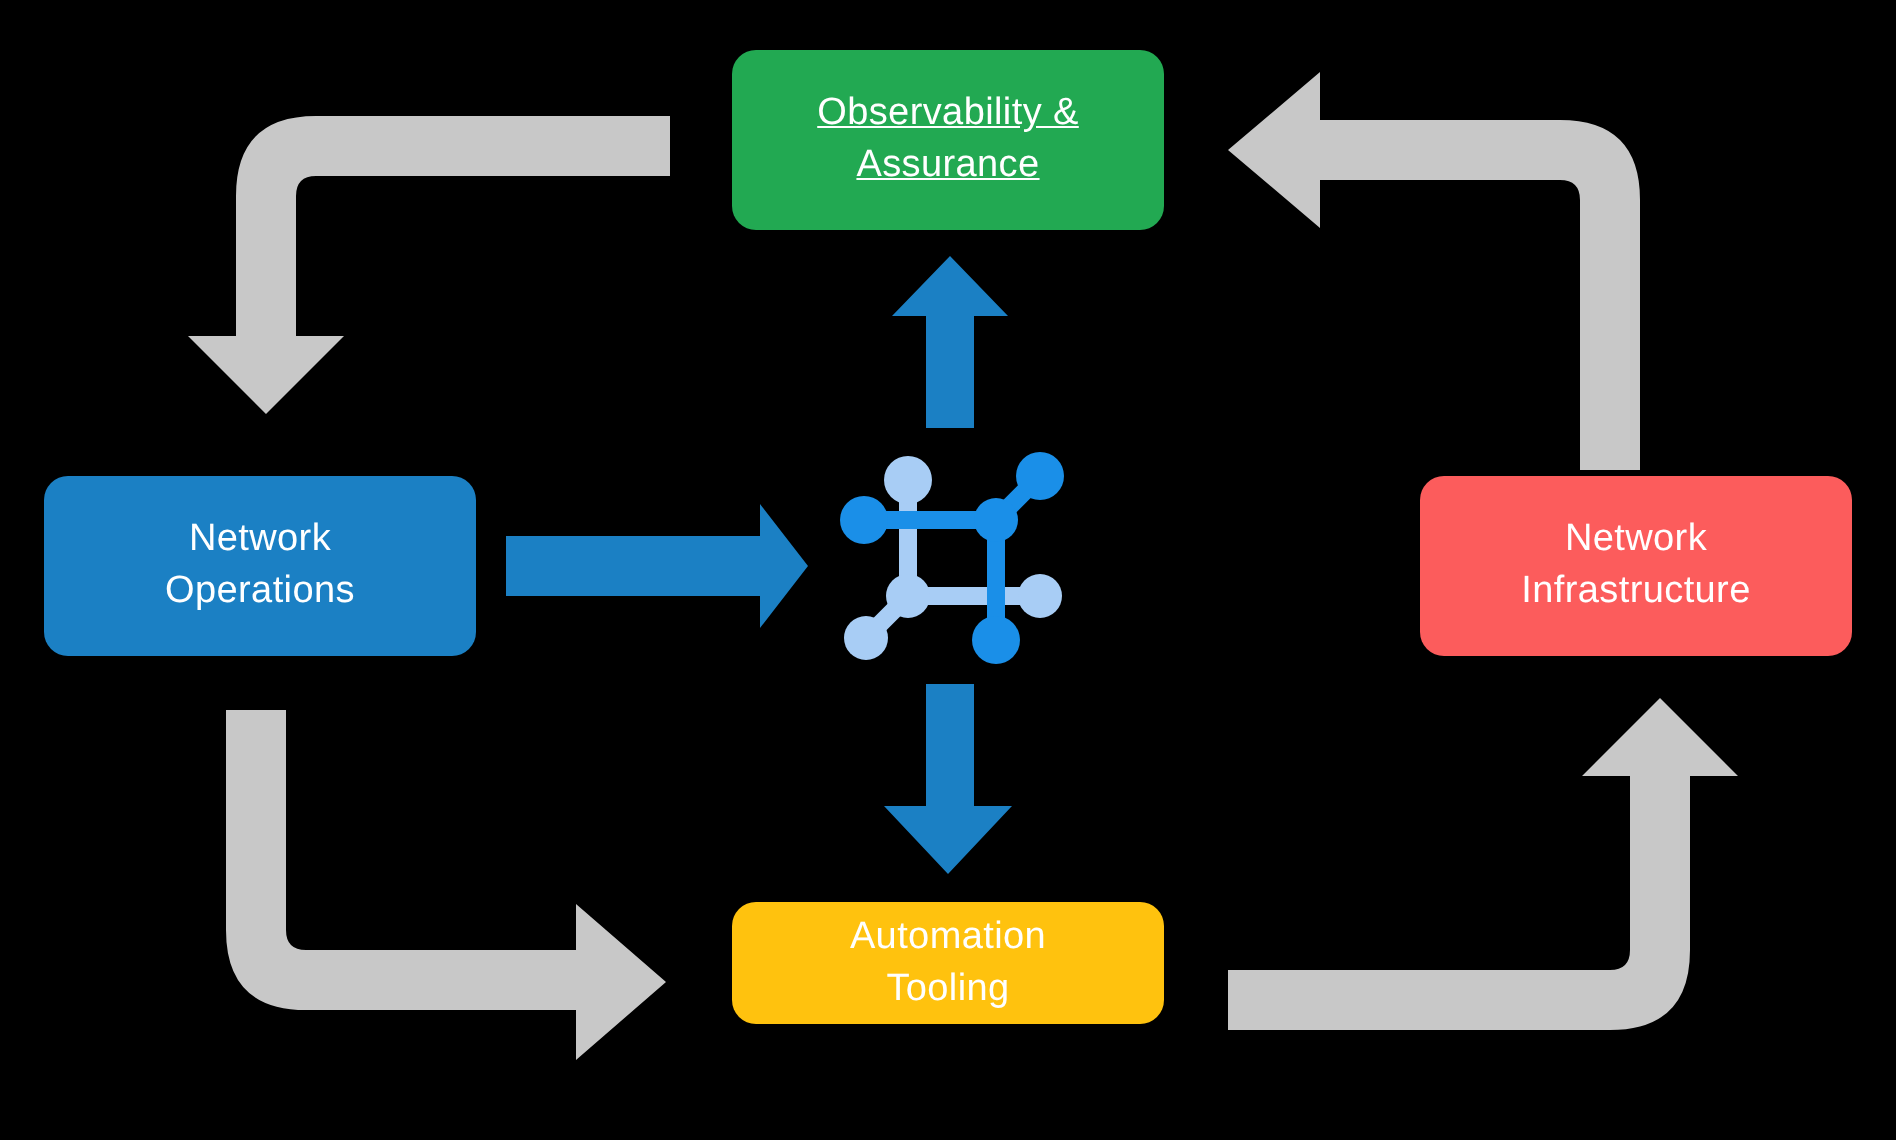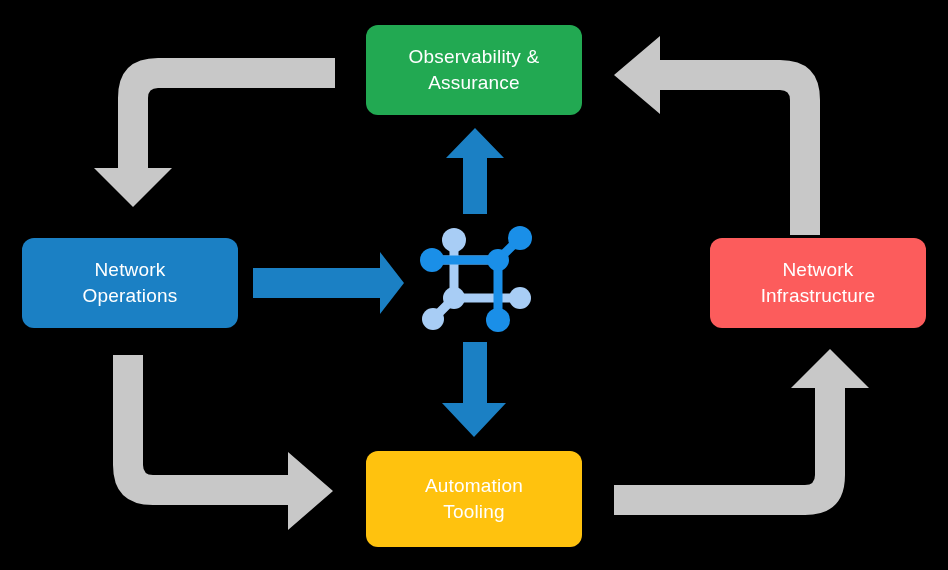--- a/index.html
+++ b/index.html
@@ -177,33 +177,33 @@
     </g>
 
     <g fill="#1a8fe8">
       <circle cx="16" cy="42" r="12"></circle>
       <circle cx="104" cy="20" r="12"></circle>
       <circle cx="82" cy="42" r="11"></circle>
       <circle cx="82" cy="102" r="12"></circle>
     </g>
   </svg>
 
-  <div class="node-box" style="left:366px; top:25px; width:216px; height:90px; background:#22a952;">
+  <div class="node-box" style="left:366px; top:25px; width:216px; height:90px; background:#22a952;text-decoration:underline;">
     <span class="node-label">Observability &amp;
 Assurance</span>
   </div>
 
   <div class="node-box" style="left:22px; top:238px; width:216px; height:90px; background:#1b80c4;">
     <span class="node-label">Network
 Operations</span>
   </div>
 
   <div class="node-box" style="left:710px; top:238px; width:216px; height:90px; background:#fc5c5c;">
     <span class="node-label">Network
 Infrastructure</span>
   </div>
 
-  <div class="node-box" style="left:366px; top:451px; width:216px; height:96px; background:#ffc20e;">
+  <div class="node-box" style="left:366px; top:451px; width:216px; height:61px; background:#ffc20e;">
     <span class="node-label">Automation
 Tooling</span>
   </div>
 
 </div>
 
 </body></html>

